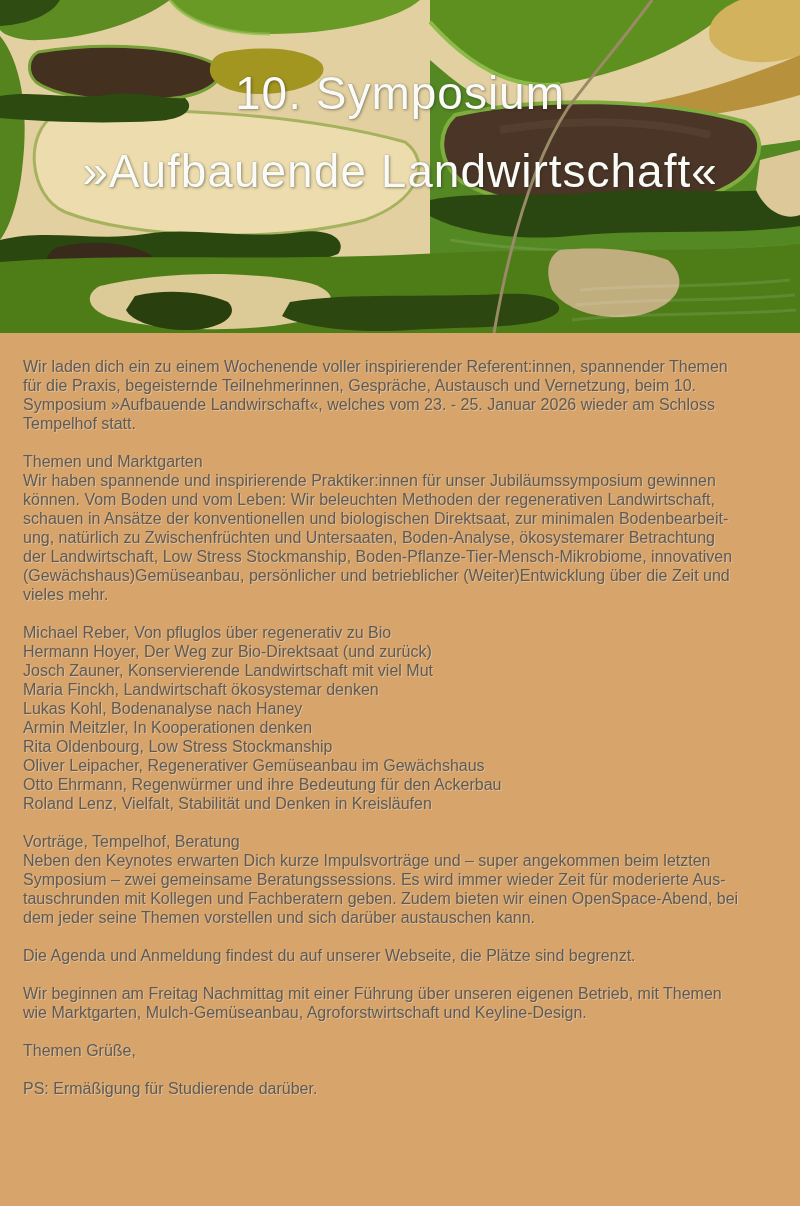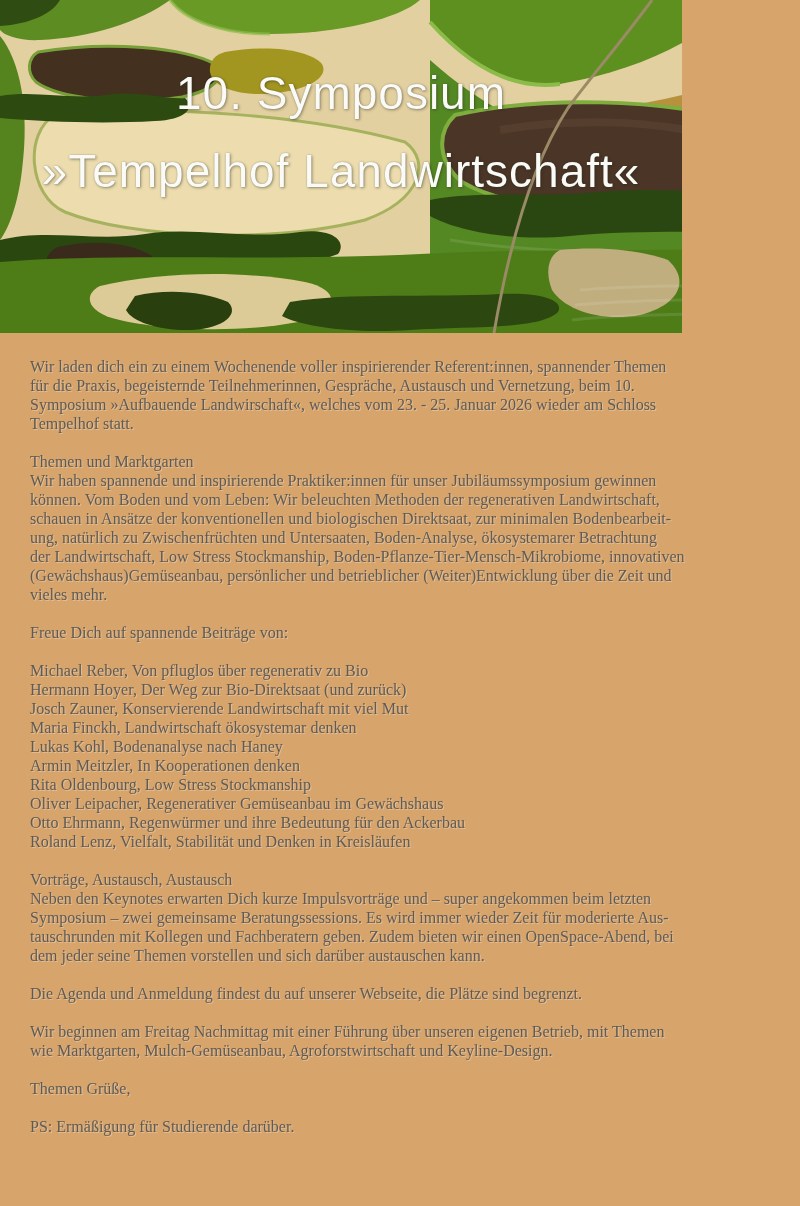--- a/index.html
+++ b/index.html
@@ -12,40 +12,40 @@
   html,body{width:800px;}
   body{
     width:800px;height:1206px;
     background:var(--page-background,#d7a46c);
     font-family:"Liberation Sans","DejaVu Sans",sans-serif;
     overflow:hidden;
   }
   .page{width:800px;height:1206px;position:relative;overflow:hidden;}
 
   
-  .hero{position:relative;width:682px;height:333px;overflow:hidden;}
+  .hero{position:relative;width:800px;height:333px;overflow:hidden;}
   .hero svg{display:block;width:800px;height:333px;}
   .hero-title{
     position:absolute;left:0;top:70px;width:100%;
     text-align:center;
     color:var(--title-color,#fafaf6);
     text-shadow:1px 1px 3px rgba(40,40,30,.45), 0 0 1px rgba(60,60,50,.5);
     letter-spacing:1px;
   }
   .hero-title .t-line{font-size:46px;line-height:47px;white-space:nowrap;font-weight:400;}
   .hero-title .t-line + .t-line{margin-top:31px;}
 
   
   .content{
     padding:24px 14px 0 22px;
     color:var(--body-text,#5f5b54);
     font-size:16px;line-height:19px;
     text-shadow:1px 1px 0 rgba(255,255,255,.30);
   }
-  .content section, .content .para{margin:0 0 19px 8px;font-family:Liberation Serif, serif;}
+  .content section, .content .para{margin:0 0 19px 1px;}
   .content .line, .content [data-bind-lines]{white-space:nowrap;}
   .speakers-list{margin-top:19px;}
 </style>
 </head>
 <body>
 
 <div class="page">
 
   <header class="hero">
     <svg viewBox="0 0 800 333" preserveAspectRatio="none" aria-hidden="true">
@@ -101,40 +101,39 @@
         <path d="M580,290 C640,284 710,288 790,280"></path>
         <path d="M575,305 C640,298 715,302 795,295"></path>
         <path d="M572,320 C640,312 718,316 796,310"></path>
       </g>
 
       <path d="M652,0 C618,46 590,78 568,108 C534,160 510,240 494,333" fill="none" stroke="#9a8a66" stroke-width="3"></path>
     </svg>
 
     <div class="hero-title">
       <div class="t-line" data-bind="hero.title_line1">10. Symposium</div>
-      <div class="t-line" data-bind="hero.title_line2">»Tempelhof Landwirtschaft«</div>
+      <div class="t-line" data-bind="hero.title_line2">»Aufbauende Landwirtschaft«</div>
     </div>
   </header>
 
   <main class="content">
 
     <div class="para" data-bind-lines="body.intro_lines">Wir laden dich ein zu einem Wochenende voller inspirierender Referent:innen, spannender Themen<br>für die Praxis, begeisternde Teilnehmerinnen, Gespräche, Austausch und Vernetzung, beim 10.<br>Symposium »Aufbauende Landwirschaft«, welches vom 23. - 25. Januar 2026 wieder am Schloss<br>Tempelhof statt.</div>
 
     <section>
       <div class="line" data-bind="body.themen.heading">Themen und Marktgarten</div>
       <div data-bind-lines="body.themen.lines">Wir haben spannende und inspirierende Praktiker:innen für unser Jubiläumssymposium gewinnen<br>können. Vom Boden und vom Leben: Wir beleuchten Methoden der regenerativen Landwirtschaft,<br>schauen in Ansätze der konventionellen und biologischen Direktsaat, zur minimalen Bodenbearbeit-<br>ung, natürlich zu Zwischenfrüchten und Untersaaten, Boden-Analyse, ökosystemarer Betrachtung<br>der Landwirtschaft, Low Stress Stockmanship, Boden-Pflanze-Tier-Mensch-Mikrobiome, innovativen<br>(Gewächshaus)Gemüseanbau, persönlicher und betrieblicher (Weiter)Entwicklung über die Zeit und<br>vieles mehr.</div>
     </section>
 
     <section>
-      <div class="line" data-bind="body.speakers_intro">Freue Dich auf spannende Beiträge von:</div>
       <div class="speakers-list" data-bind-lines="body.speakers">Michael Reber, Von pfluglos über regenerativ zu Bio<br>Hermann Hoyer, Der Weg zur Bio-Direktsaat (und zurück)<br>Josch Zauner, Konservierende Landwirtschaft mit viel Mut<br>Maria Finckh, Landwirtschaft ökosystemar denken<br>Lukas Kohl, Bodenanalyse nach Haney<br>Armin Meitzler, In Kooperationen denken<br>Rita Oldenbourg, Low Stress Stockmanship<br>Oliver Leipacher, Regenerativer Gemüseanbau im Gewächshaus<br>Otto Ehrmann, Regenwürmer und ihre Bedeutung für den Ackerbau<br>Roland Lenz, Vielfalt, Stabilität und Denken in Kreisläufen</div>
     </section>
 
     <section>
-      <div class="line" data-bind="body.vortraege.heading">Vorträge, Austausch, Austausch</div>
+      <div class="line" data-bind="body.vortraege.heading">Vorträge, Tempelhof, Beratung</div>
       <div data-bind-lines="body.vortraege.lines">Neben den Keynotes erwarten Dich kurze Impulsvorträge und – super angekommen beim letzten<br>Symposium – zwei gemeinsame Beratungssessions. Es wird immer wieder Zeit für moderierte Aus-<br>tauschrunden mit Kollegen und Fachberatern geben. Zudem bieten wir einen OpenSpace-Abend, bei<br>dem jeder seine Themen vorstellen und sich darüber austauschen kann.</div>
     </section>
 
     <div class="para line" data-bind="body.agenda_line">Die Agenda und Anmeldung findest du auf unserer Webseite, die Plätze sind begrenzt.</div>
 
     <div class="para" data-bind-lines="body.freitag_lines">Wir beginnen am Freitag Nachmittag mit einer Führung über unseren eigenen Betrieb, mit Themen<br>wie Marktgarten, Mulch-Gemüseanbau, Agroforstwirtschaft und Keyline-Design.</div>
 
     <div class="para line" data-bind="body.greeting">Themen Grüße,</div>
 
 

